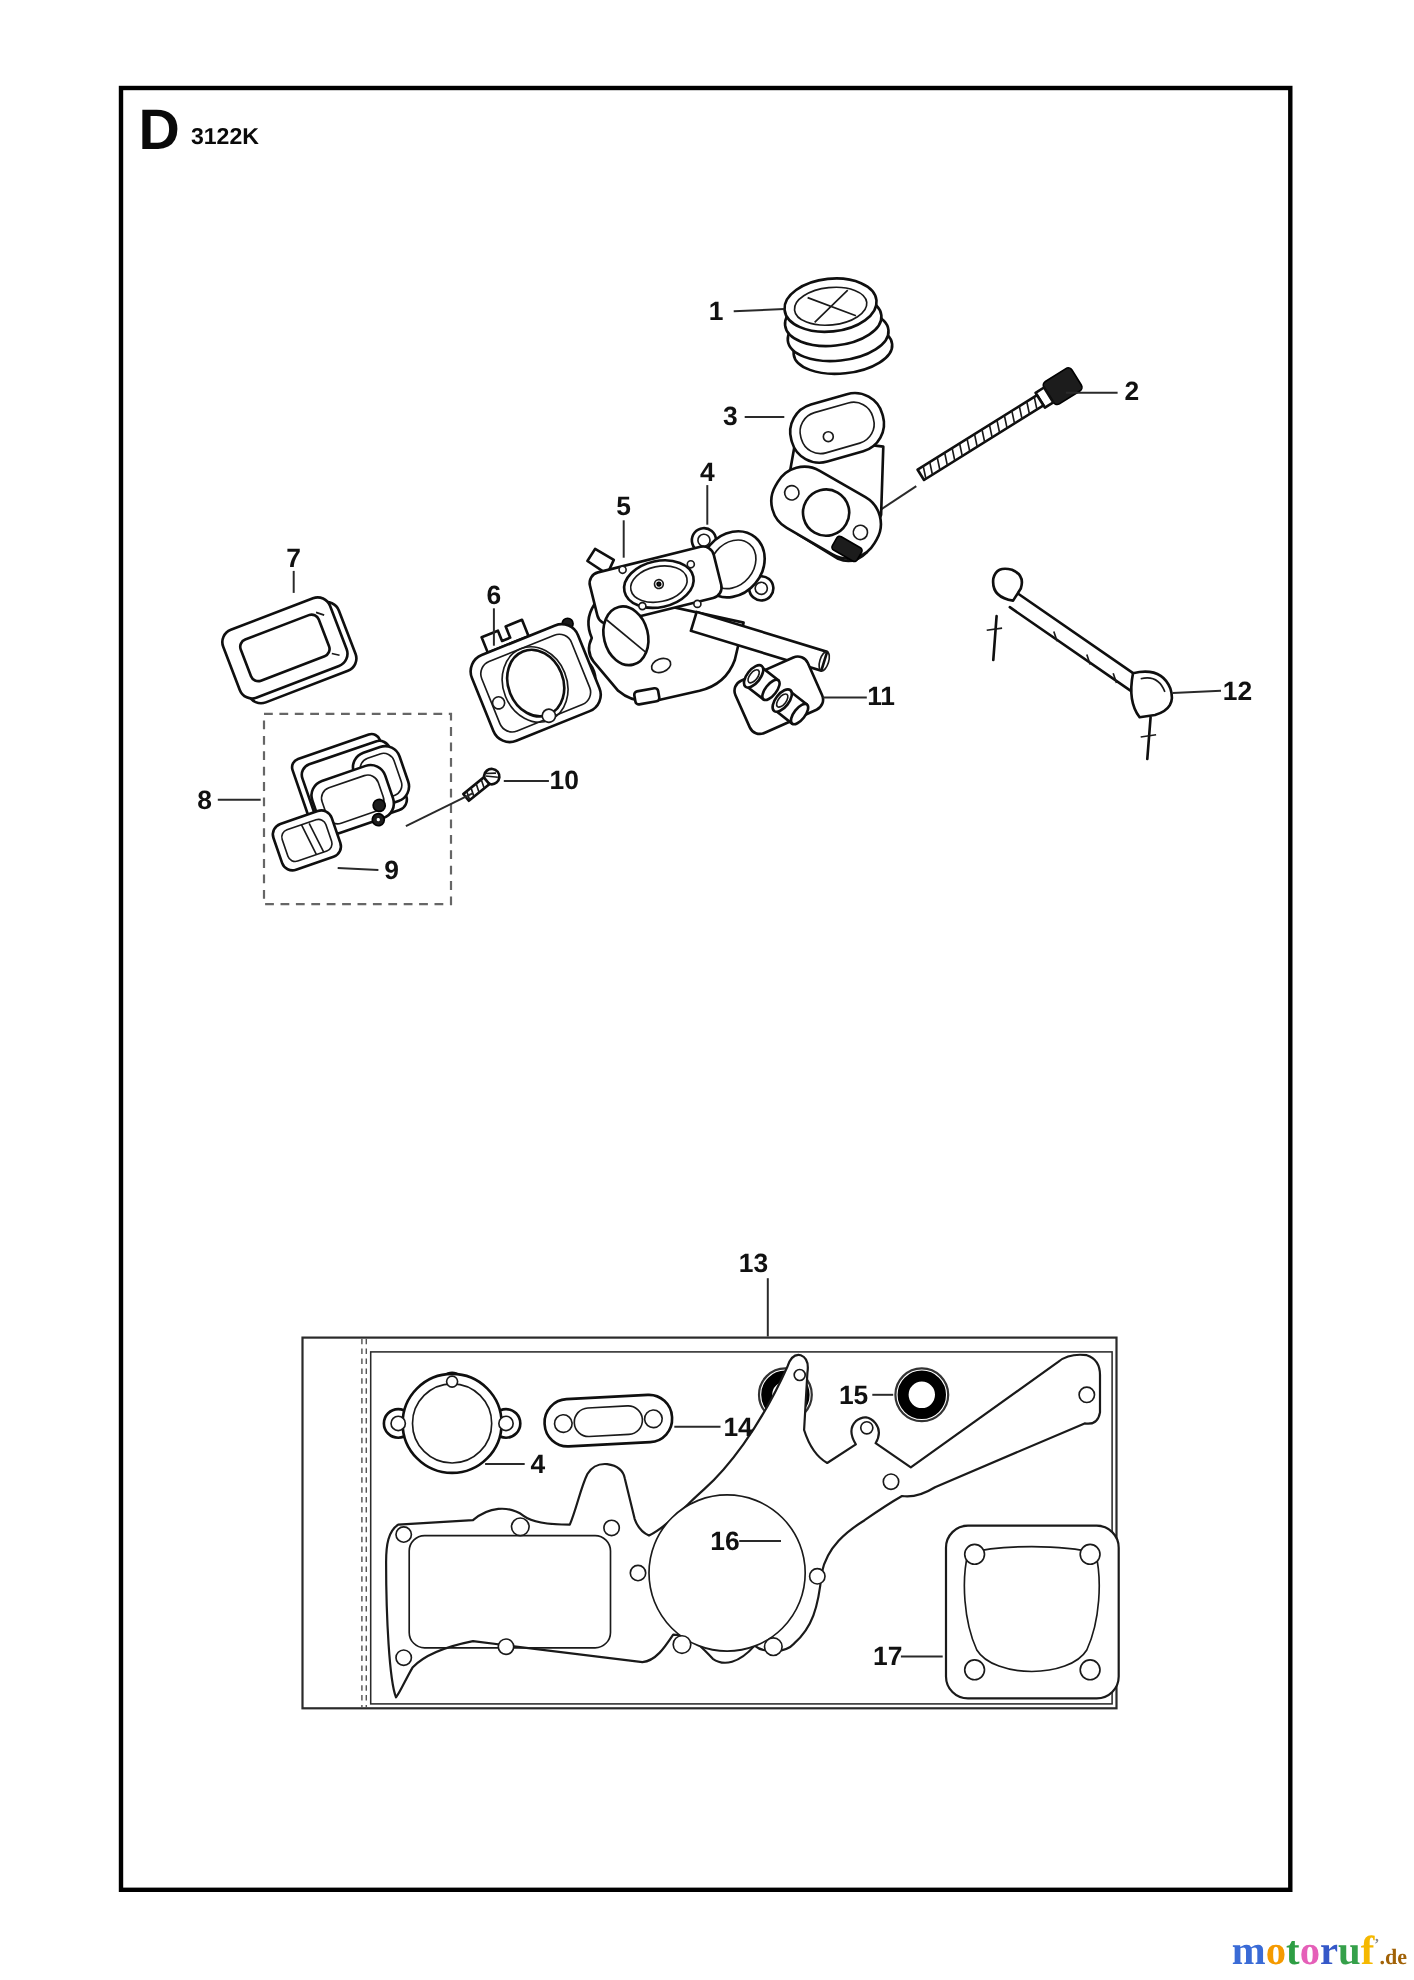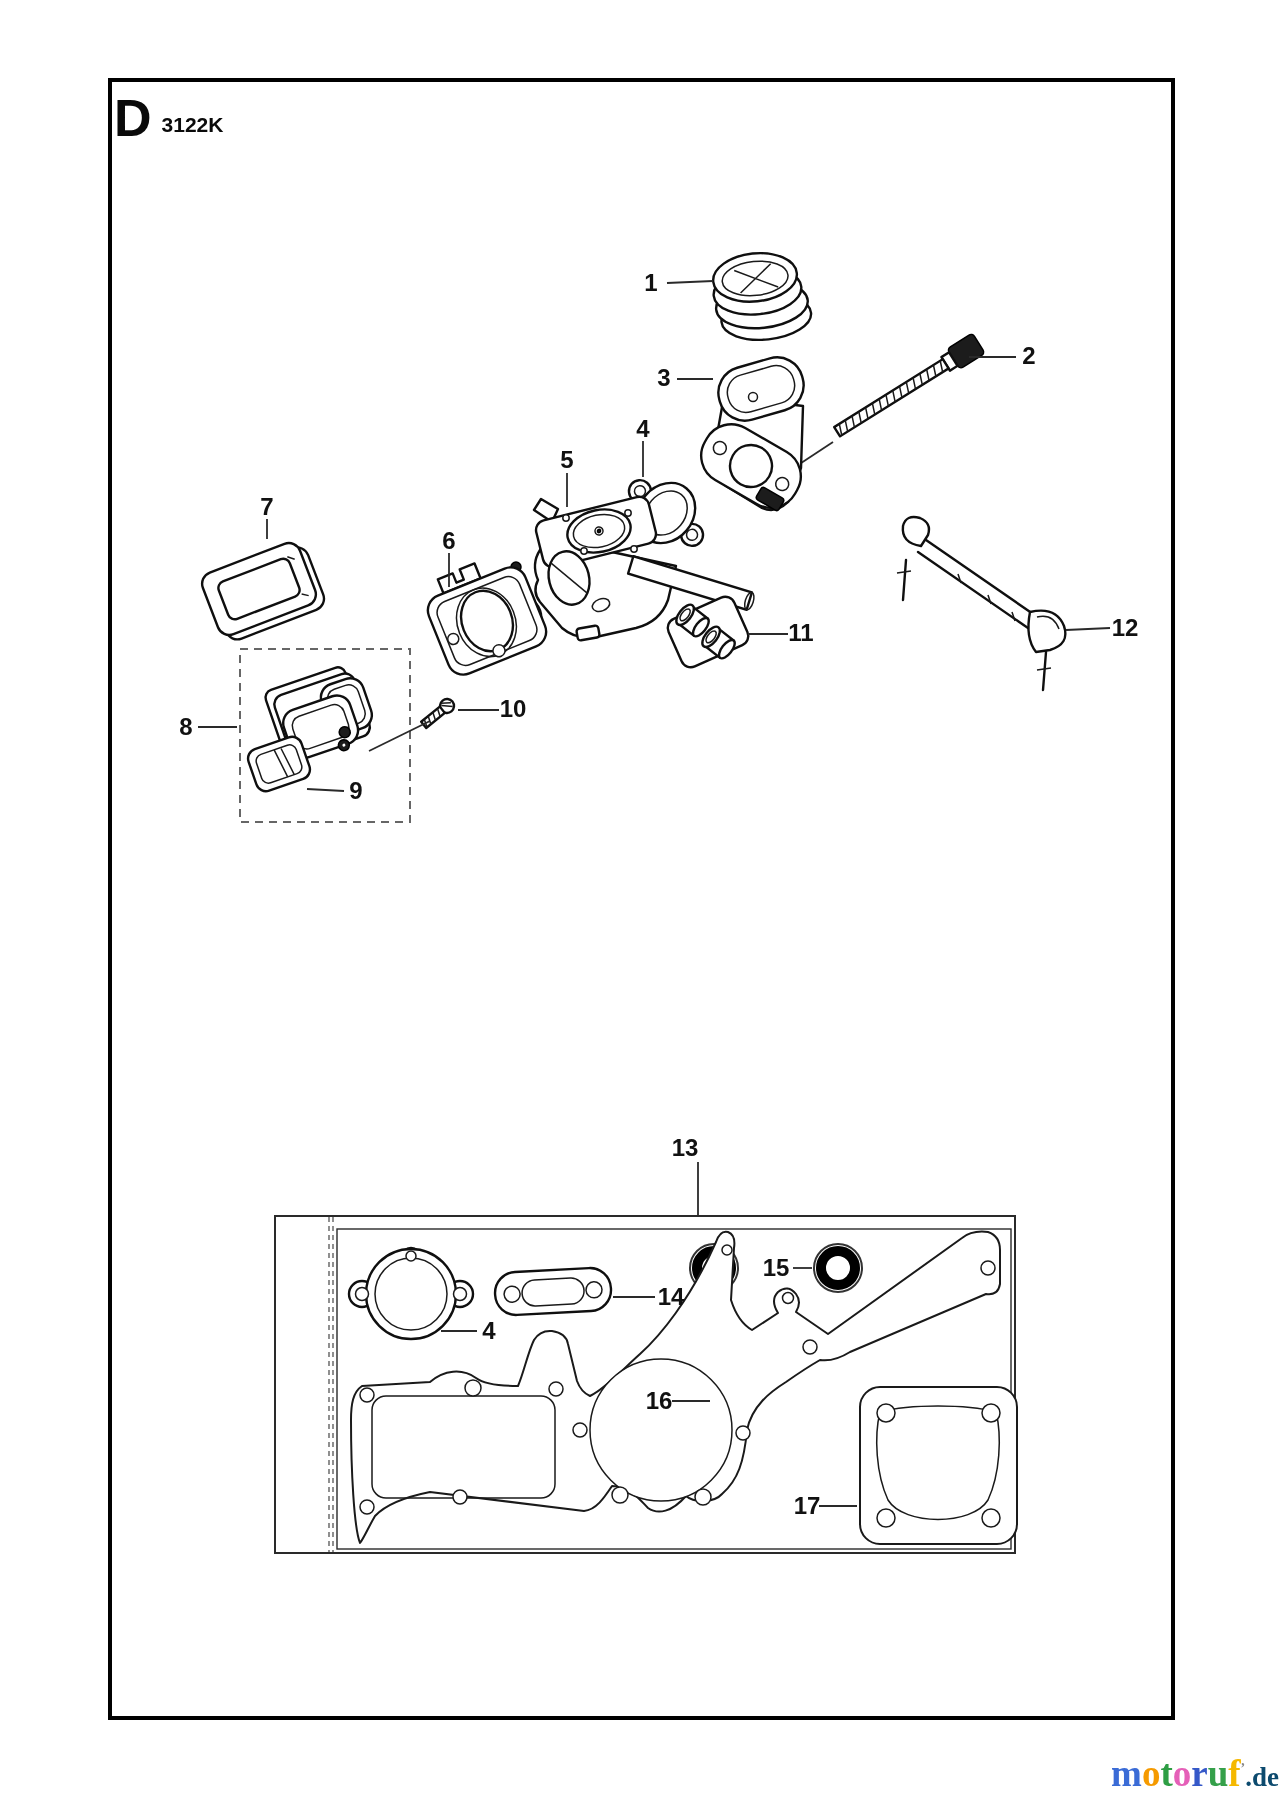--- a/index.html
+++ b/index.html
@@ -1,32 +1,32 @@
 <!DOCTYPE html>
 <html><head>
 <meta charset="utf-8">
 <style>
   html,body{margin:0;padding:0;background:#fff;}
   .page{position:relative;width:1285px;height:1800px;background:#fff;overflow:hidden;
         font-family:"Liberation Sans",sans-serif;}
-  .hdr{position:absolute;left:114px;top:88px;white-space:nowrap;}
+  .hdr{position:absolute;left:126px;top:88px;white-space:nowrap;}
   .hdr .letter{font:bold 52px "Liberation Sans",sans-serif;color:#0a0a0a;}
   .hdr .code{font:bold 21px "Liberation Sans",sans-serif;color:#0a0a0a;margin-left:10px;
              position:relative;top:-4px;}
   svg{position:absolute;left:0;top:0;}
   svg .ln{fill:none;stroke:#0f0f0f;stroke-width:2.4;stroke-linejoin:round;stroke-linecap:round;}
   svg .lnw{fill:#ffffff;stroke:#0f0f0f;stroke-width:2.4;stroke-linejoin:round;stroke-linecap:round;}
   svg .thin{fill:none;stroke:#1a1a1a;stroke-width:1.5;stroke-linejoin:round;}
   svg .thinw{fill:#ffffff;stroke:#1a1a1a;stroke-width:1.5;stroke-linejoin:round;}
   svg .dark{fill:#1c1c1c;stroke:#000;stroke-width:1.5;}
   svg .leader{stroke:#2a2a2a;stroke-width:1.8;fill:none;}
   svg .lbl{font:bold 24px "Liberation Sans",sans-serif;fill:#111;}
   .logo{position:absolute;right:6px;top:1752px;white-space:nowrap;
         font-family:"Liberation Serif",serif;font-weight:bold;font-size:37px;letter-spacing:0px;}
-  .logo .tld{font-size:27px;color:#0c4a6e;font-weight:bold;margin-top:16px;}
+  .logo .tld{font-size:20px;color:#a16207;font-weight:bold;margin-top:16px;}
   .logo .tick{font-size:14px;color:#888;vertical-align:super;}
 </style>
 </head>
 <body>
 
 <div class="page">
 
   <svg width="1285" height="1800" viewBox="0 0 1285 1800">
 
     <rect x="110" y="80" width="1063" height="1638" fill="none" stroke="#000" stroke-width="4"></rect>

